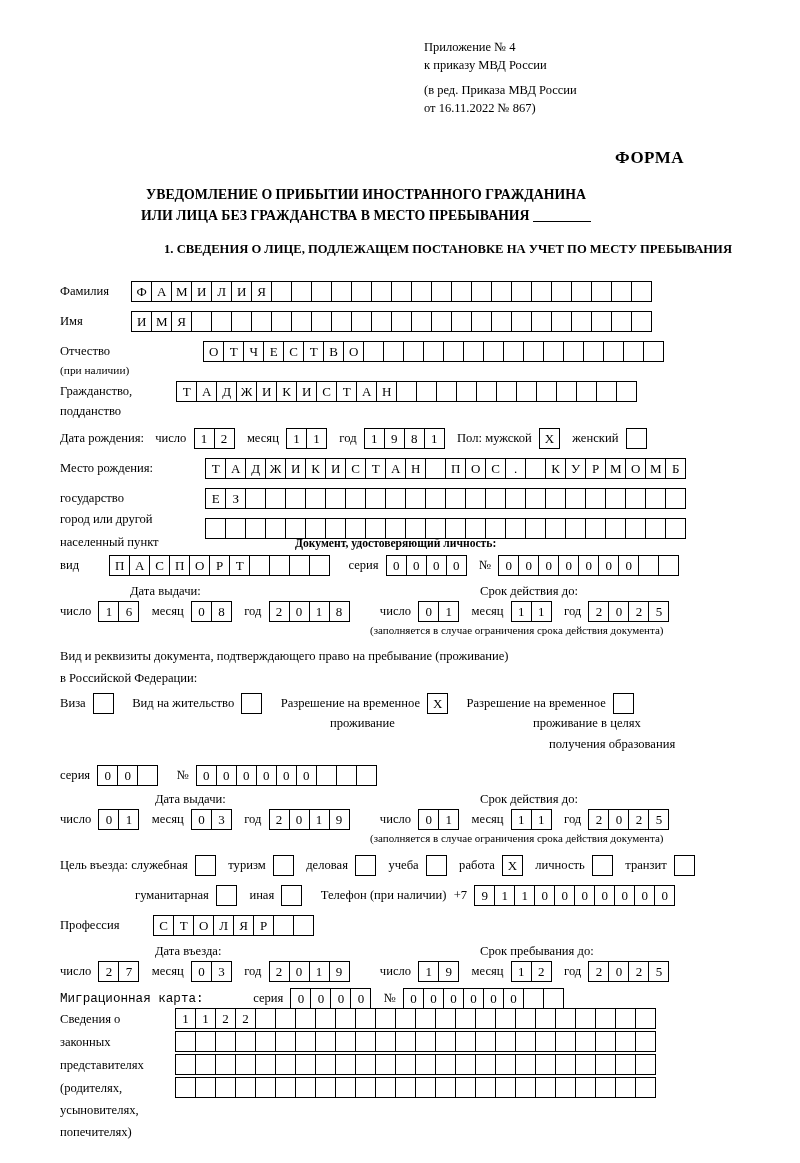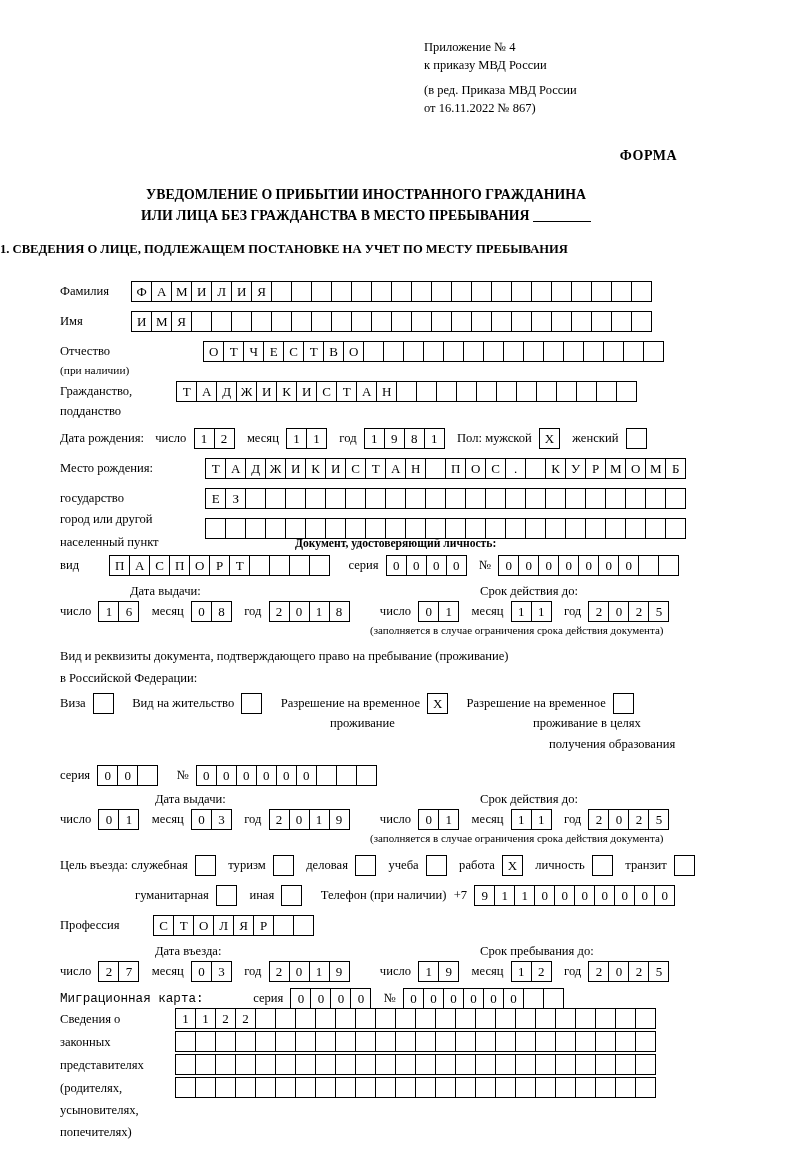--- a/index.html
+++ b/index.html
@@ -9,26 +9,26 @@
     color:#000;
     position:relative;
     overflow:hidden;
   }
   .page{position:relative;width:732px;height:1163px;padding:0;box-sizing:border-box;}
 
   .hdr{position:absolute;right:48px;top:38px;text-align:left;font-size:12.5px;line-height:1.45;width:260px;}
   .hdr .l{white-space:nowrap;}
   .hdr .gap{height:7px;}
 
-  .forma{position:absolute;right:55px;top:148px;font-weight:bold;font-size:14px;letter-spacing:.5px;}
+  .forma{position:absolute;right:48px;top:148px;font-weight:bold;font-size:17px;letter-spacing:.5px;}
 
   .title{position:absolute;left:0;right:0;top:185px;text-align:center;font-weight:bold;font-size:13.8px;line-height:1.5;}
   .title .ul{display:inline-block;border-bottom:1px solid #000;width:58px;vertical-align:-2px;}
 
-  .section1{position:absolute;left:0;right:0;top:242px;text-align:left;font-weight:bold;font-size:12.6px;}
+  .section1{position:absolute;left:0;right:0;top:242px;text-align:right;font-weight:bold;font-size:12.6px;}
 
   .row{position:absolute;font-size:12.6px;white-space:nowrap;}
   .lbl{font-size:12.6px;}
   .small{font-size:11.4px;}
   .center-lbl{font-weight:bold;font-size:11.6px;}
 
   
   .cells{display:inline-flex;vertical-align:middle;}
   .cell{
     width:21px;height:21px;

